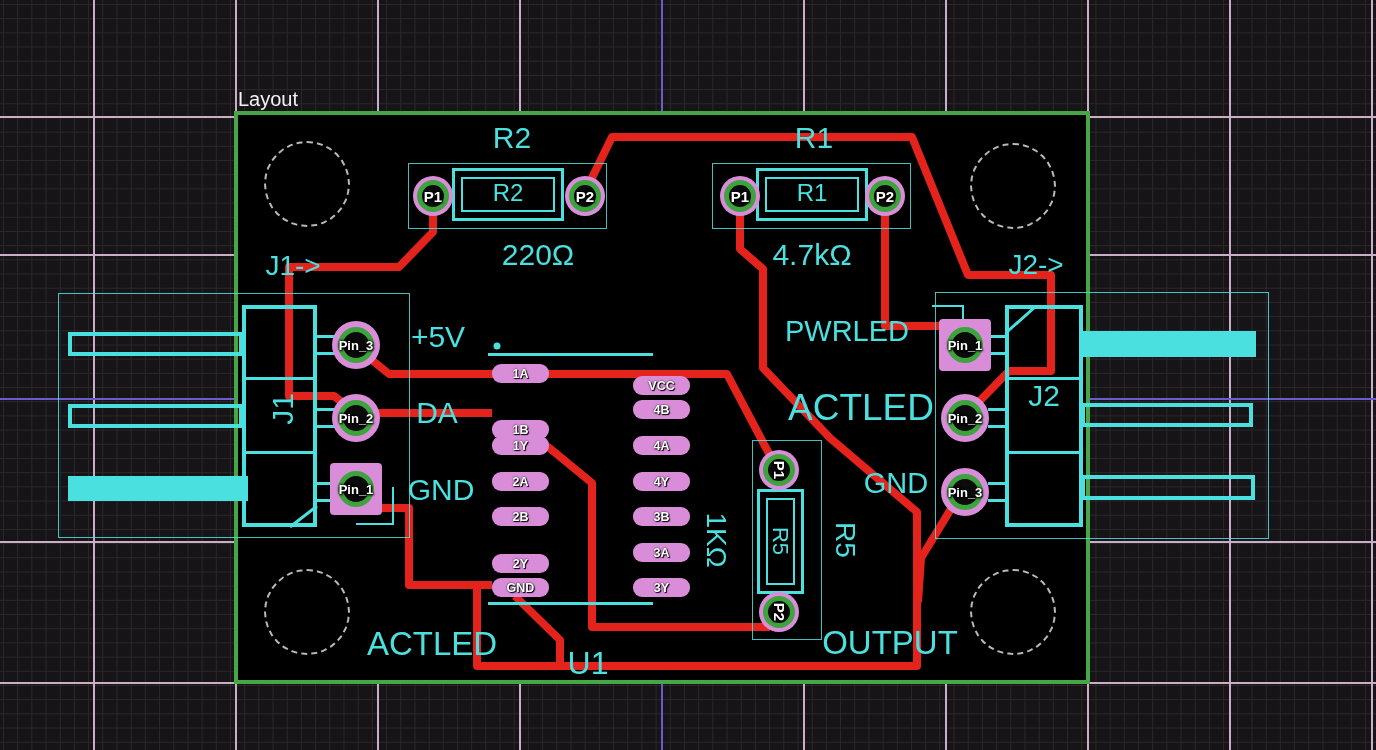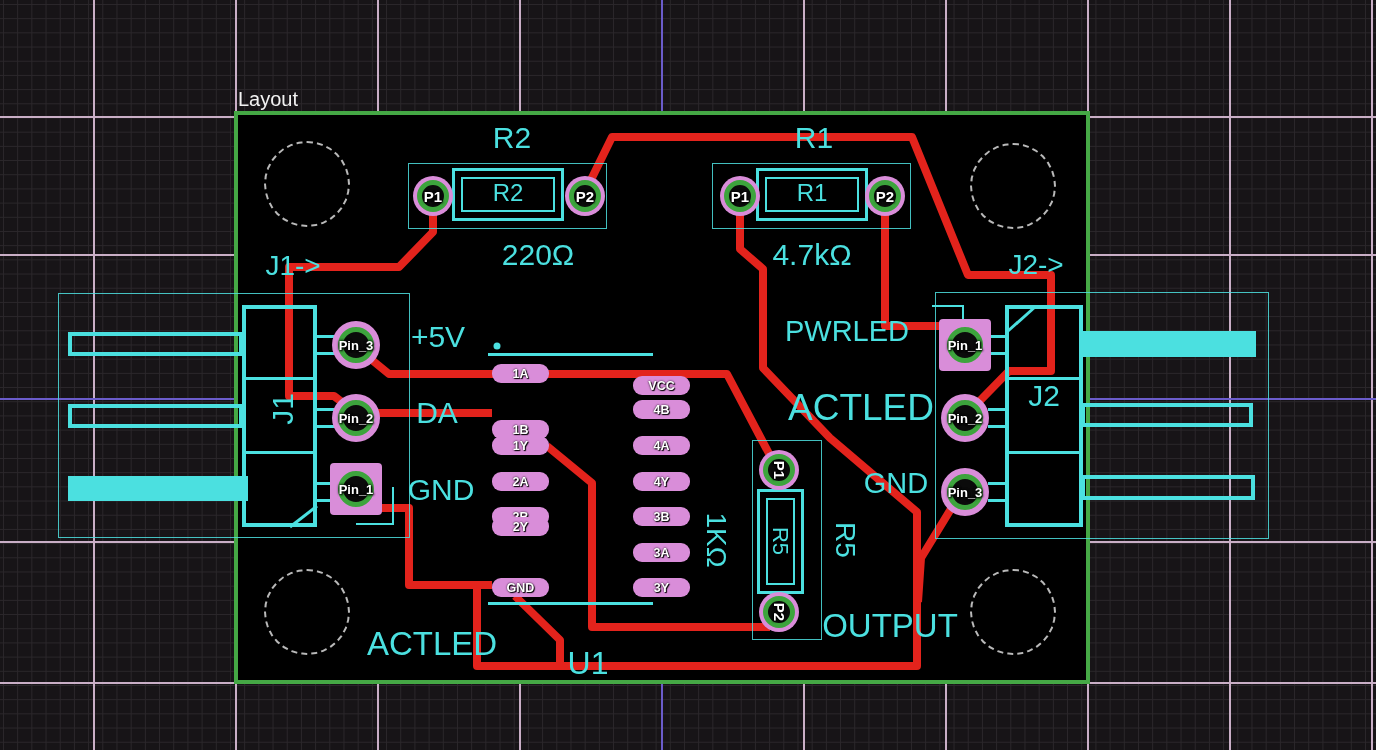--- a/index.html
+++ b/index.html
@@ -150,21 +150,21 @@
   <div class="lbl rot" style="left:716px;top:540px;font-size:28px">1KΩ</div>
   <div class="lbl rot" style="left:845px;top:540px;font-size:28px">R5</div>
 
   <div class="icline" style="left:488px;top:353px;width:165px"></div>
   <div class="icline" style="left:488px;top:602px;width:165px"></div>
   <div class="icpad" style="left:492px;top:364px">1A</div>
   <div class="icpad" style="left:492px;top:420px">1B</div>
   <div class="icpad" style="left:492px;top:436px">1Y</div>
   <div class="icpad" style="left:492px;top:472px">2A</div>
   <div class="icpad" style="left:492px;top:507px">2B</div>
-  <div class="icpad" style="left:492px;top:517px">2Y</div>
+  <div class="icpad" style="left:492px;top:554px">2Y</div>
   <div class="icpad" style="left:492px;top:578px">GND</div>
   <div class="icpad" style="left:633px;top:376px">VCC</div>
   <div class="icpad" style="left:633px;top:400px">4B</div>
   <div class="icpad" style="left:633px;top:436px">4A</div>
   <div class="icpad" style="left:633px;top:472px">4Y</div>
   <div class="icpad" style="left:633px;top:507px">3B</div>
   <div class="icpad" style="left:633px;top:543px">3A</div>
   <div class="icpad" style="left:633px;top:578px">3Y</div>
   <div class="lbl" style="left:588px;top:663px;font-size:32px">U1</div>
 
@@ -228,15 +228,15 @@
 
   <div class="lbl" style="left:293px;top:266px;font-size:28px">J1-&gt;</div>
   <div class="lbl" style="left:1036px;top:265px;font-size:28px">J2-&gt;</div>
   <div class="lbl" style="left:438px;top:337px">+5V</div>
   <div class="lbl" style="left:437px;top:413px">DA</div>
   <div class="lbl" style="left:441px;top:490px">GND</div>
   <div class="lbl" style="left:847px;top:331px;font-size:29px">PWRLED</div>
   <div class="lbl" style="left:861px;top:408px;font-size:37px">ACTLED</div>
   <div class="lbl" style="left:896px;top:483px;font-size:29px">GND</div>
   <div class="lbl" style="left:432px;top:644px;font-size:33px">ACTLED</div>
-  <div class="lbl" style="left:890px;top:626px;font-size:33px">OUTPUT</div>
+  <div class="lbl" style="left:890px;top:643px;font-size:33px">OUTPUT</div>
 
 </div>
 
 </body></html>

